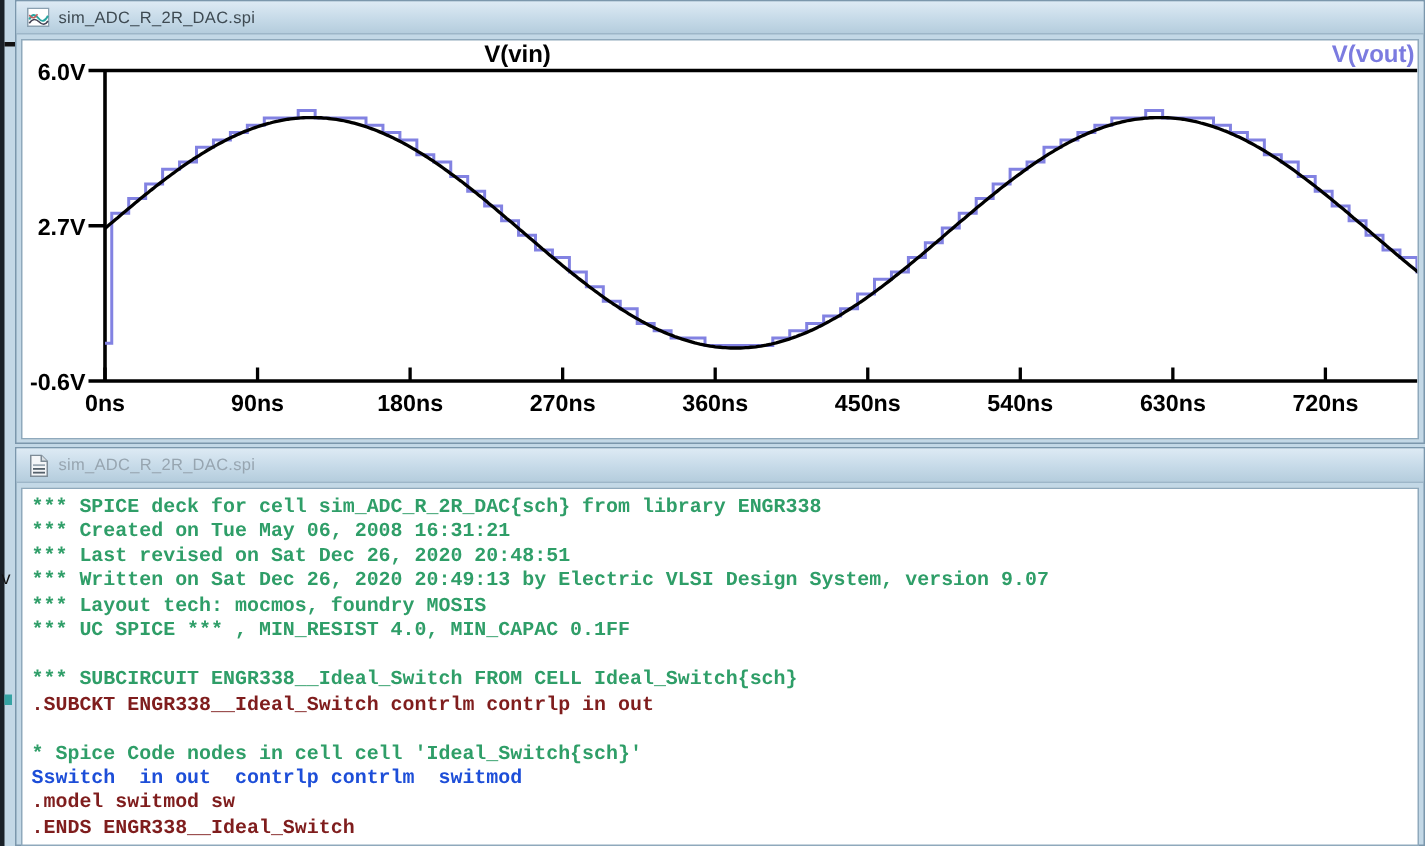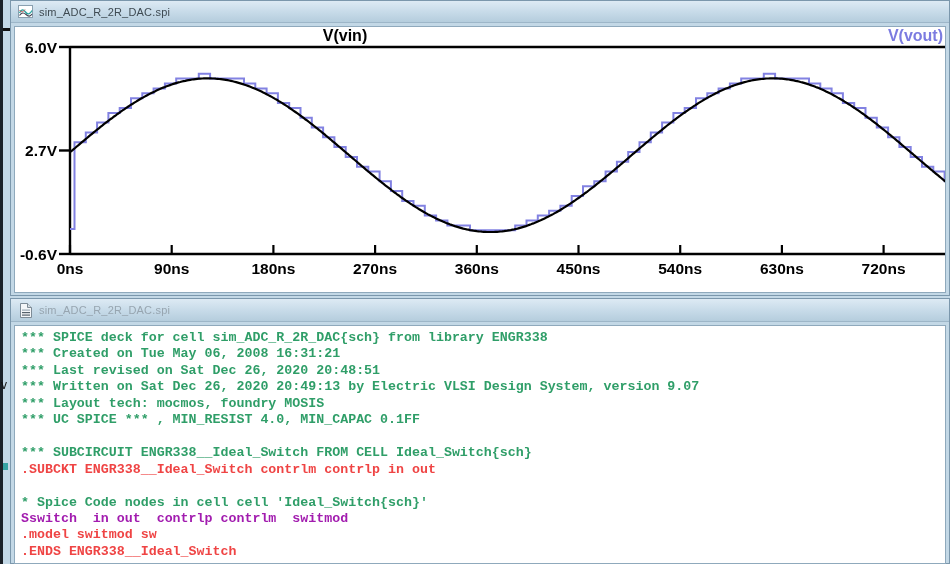--- a/index.html
+++ b/index.html
@@ -26,22 +26,22 @@
   .inactive-title{color:#97a5b0;}
   .icon{display:inline-flex;width:16px;height:15px;align-items:center;justify-content:center;}
 
   .client{margin:3px;background:#ffffff;border:1px solid #8fa9bc;overflow:hidden;}
   .plot-client{height:265px;position:relative;text-align:center;}
   .code-client{height:233px;padding:4px 0 0 6px;
                font:13.3px/16.45px "Liberation Mono",monospace;white-space:pre;}
 
   .code-line{white-space:pre;font-weight:bold;}
   .c-comment{color:#2f9e68;}
-  .c-directive{color:#ef4444;}
-  .c-plain{color:#a21caf;}
+  .c-directive{color:#7f1d1d;}
+  .c-plain{color:#1d4ed8;}
 
   .ylab,.xlab{font:bold 15.5px "Liberation Sans",sans-serif;fill:#000;}
   .legend{font:bold 16px "Liberation Sans",sans-serif;}
 </style>
 </head>
 <body>
 
 <div class="screen">
 
   <div>

